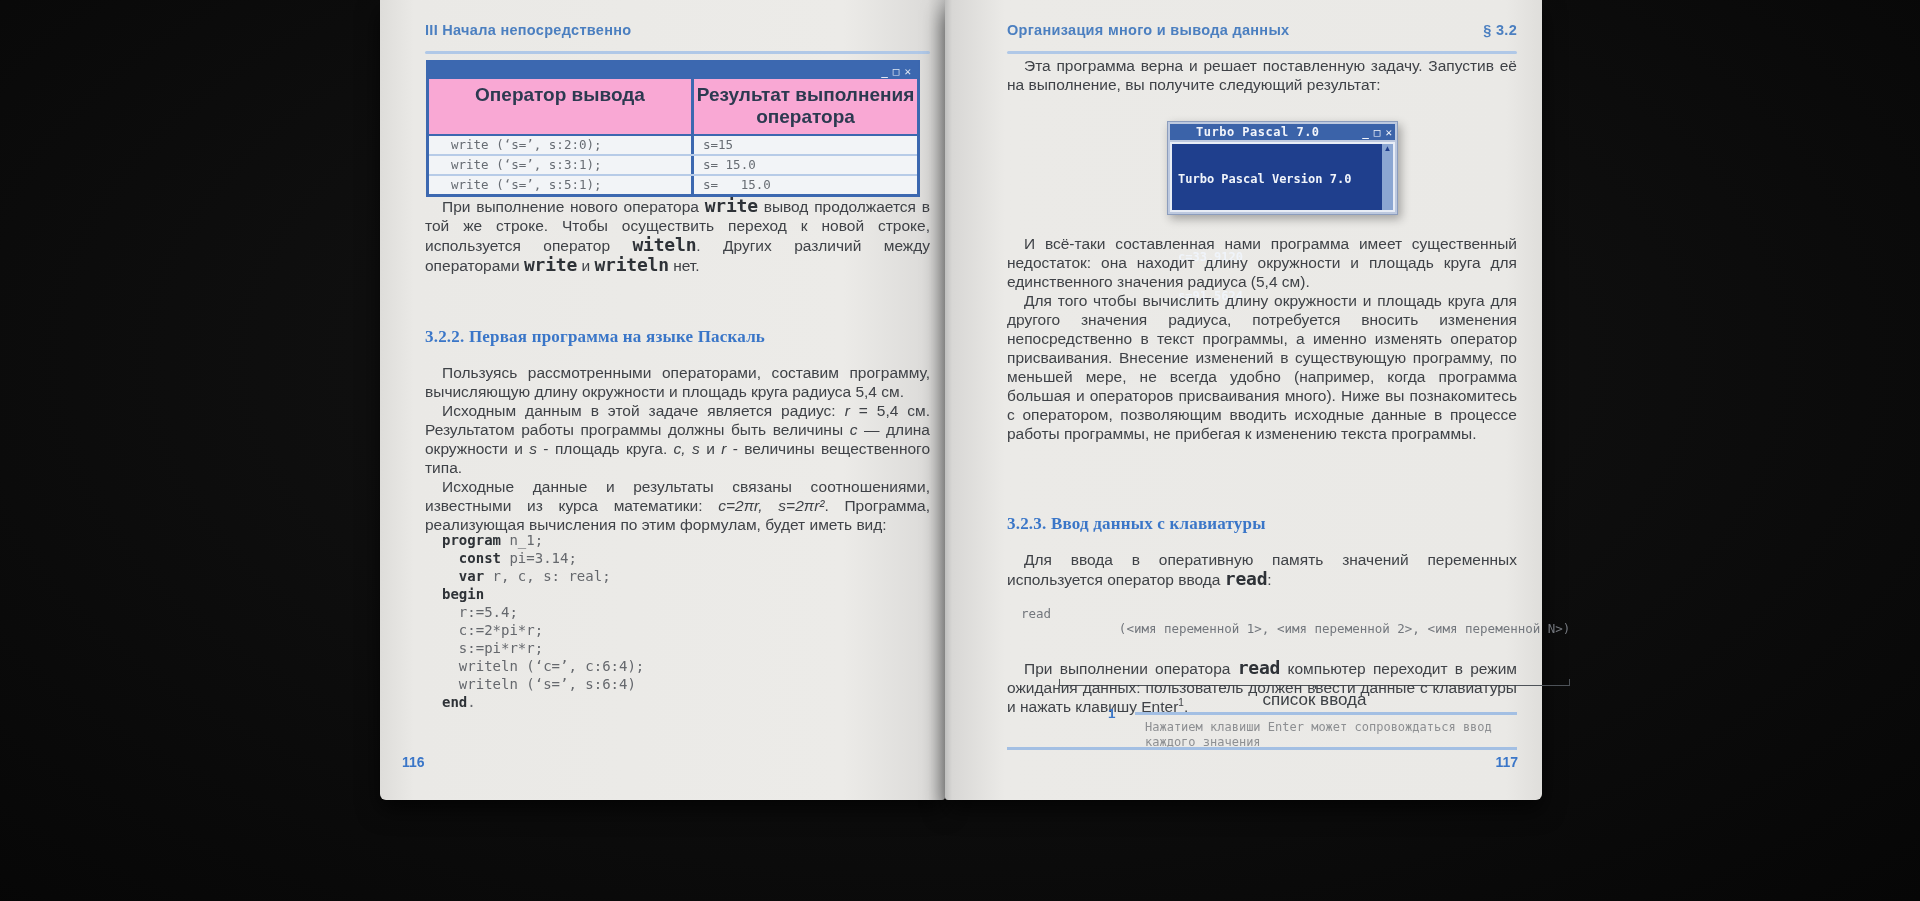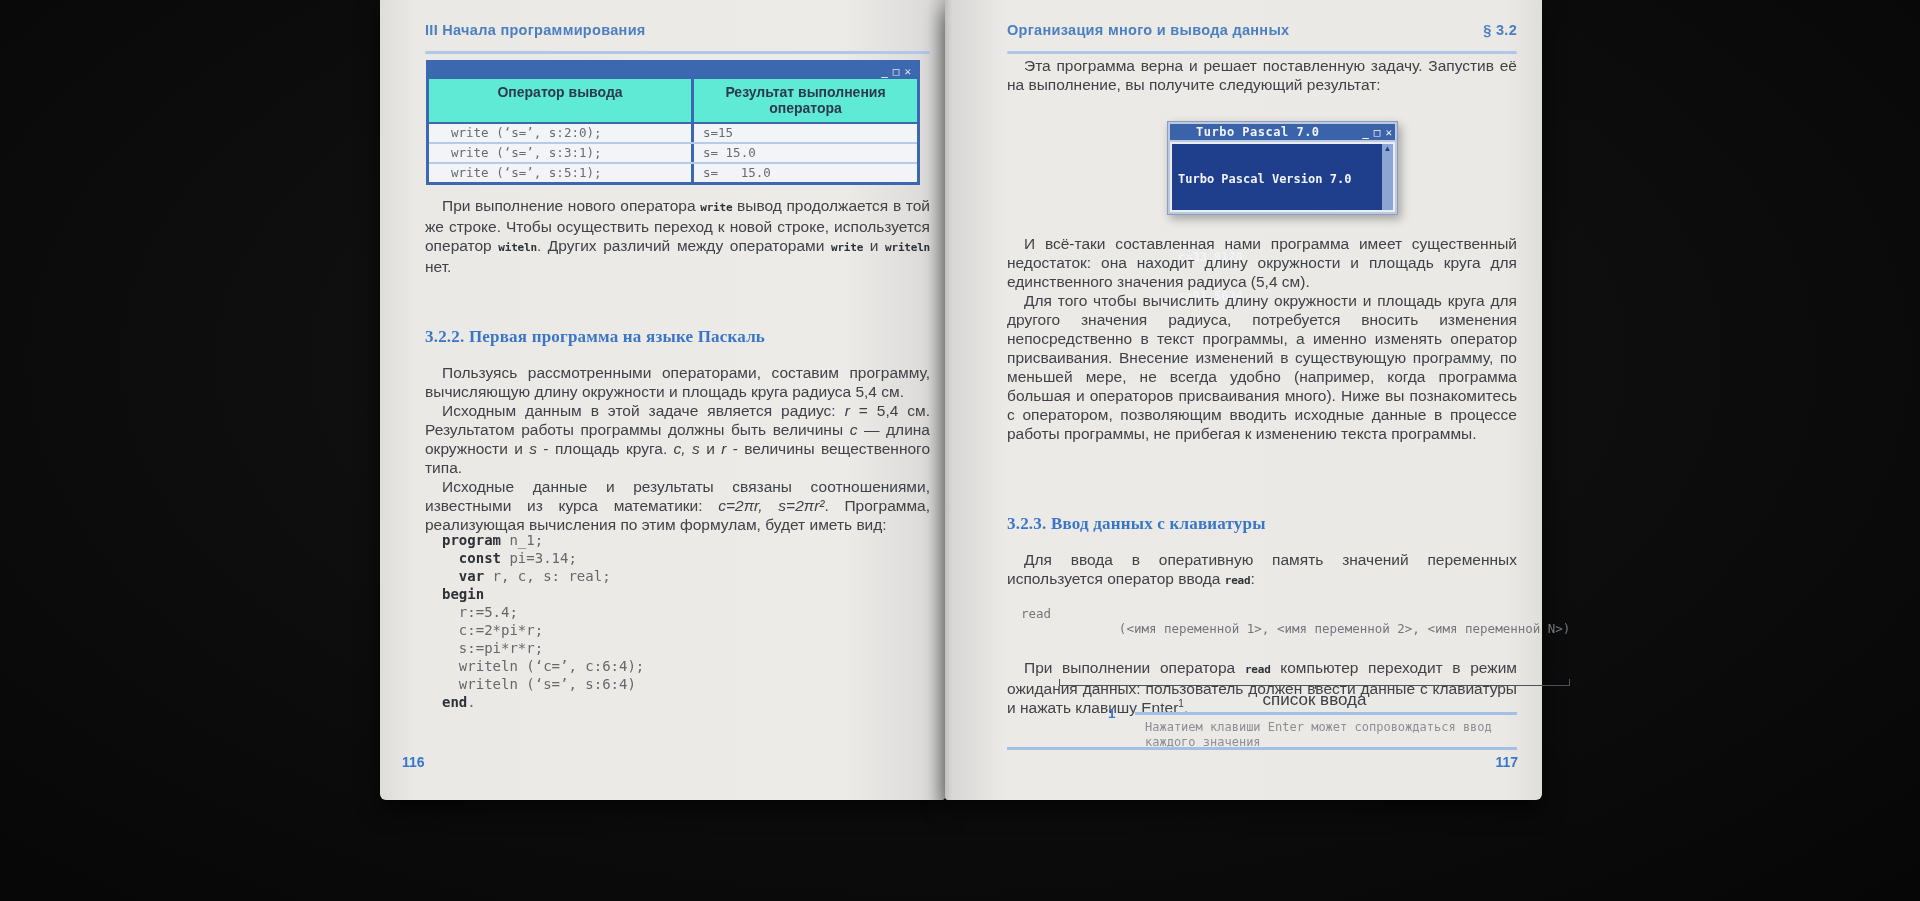--- a/index.html
+++ b/index.html
@@ -14,30 +14,30 @@
     background:linear-gradient(to right,#bfbfbe 0%,#d8d7d5 1.2%,#ebeae7 10%,#eae9e6 94%,#dfdedb 100%);
     border-radius:0 0 6px 3px;}
   .abs{position:absolute;}
 
   .running-head{font-size:14.5px;font-weight:600;color:#4b7fc0;letter-spacing:.3px;}
   .head-rule{height:3px;background:#b0c8e7;border-radius:2px;}
   .sec-head{font-size:17px;font-weight:700;color:#3a76c8;letter-spacing:.2px;font-family:Liberation Serif, serif;}
   .pagenum{font-size:14px;font-weight:700;color:#3a76c8;}
 
   .bp{margin:0;font-size:15.5px;line-height:19px;color:#3f4247;text-align:justify;text-indent:17px;}
-  .bp .k{font-family:"DejaVu Sans Mono",monospace;font-weight:700;color:#2e3237;font-size:11px;letter-spacing:-.2px;}
+  .bp .k{font-family:"DejaVu Sans Mono",monospace;font-weight:700;color:#2e3237;font-size:18px;letter-spacing:-.2px;}
   .bp .i{font-style:italic;}
   .bp .sup{vertical-align:super;font-size:10px;line-height:0;}
 
   
   .out-table{border:3px solid #3c68b0;background:#f2f4f7;}
   .tbl-titlebar{height:16px;background:#3c68b0;display:flex;align-items:center;justify-content:flex-end;padding-right:6px;}
   .win-controls{display:flex;gap:5px;color:#dfe7f3;font:700 11px "DejaVu Sans Mono",monospace;line-height:11px;}
-  .tbl-head{display:flex;background:#5eead4;border-bottom:2px solid #3c68b0;
-    font-size:14px;font-weight:600;color:#2c3a50;text-align:center;}
+  .tbl-head{display:flex;background:#f9a8d4;border-bottom:2px solid #3c68b0;
+    font-size:19px;font-weight:600;color:#2c3a50;text-align:center;}
   .tbl-head .col-op{width:262px;border-right:3px solid #3c68b0;padding:5px 0 6px;}
   .tbl-head .col-res{flex:1;padding:5px 0 6px;}
   .tbl-row{display:flex;font:12.5px/13px "DejaVu Sans Mono",monospace;color:#676c73;justify-content:flex-end;}
   .tbl-row + .tbl-row{border-top:2px solid #b7cbe7;}
   .tbl-row .op{width:240px;border-right:3px solid #3c68b0;padding:2px 0 3px 22px;white-space:pre;}
   .tbl-row .res{flex:1;padding:2px 0 3px 9px;white-space:pre;}
 
   .code{font:14px/18px "DejaVu Sans Mono",monospace;color:#65686d;white-space:pre;}
   .code .b{font-weight:700;color:#2e3237;}
   .code div{min-height:18px;}
@@ -69,21 +69,21 @@
   .fn-block{border-top:3px solid #a3bfe3;padding:5px 0 0 10px;
     font:12px/15px "DejaVu Sans Mono",monospace;color:#8d8f92;}
   .fn-bottom{height:3px;background:#a3bfe3;}
 </style>
 </head>
 <body>
 
 <div id="canvas">
 
   <div class="page" id="left-page">
-    <div class="abs running-head" style="left:45px;top:22px;">III Начала программирования</div>
+    <div class="abs running-head" style="left:45px;top:22px;">III Начала непосредственно</div>
     <div class="abs head-rule" style="left:45px;top:51px;width:505px;"></div>
 
     <div class="abs out-table" style="left:46px;top:60px;width:488px;">
       <div class="tbl-titlebar">
         <div class="win-controls">
           <span>_</span>
           <span>□</span>
           <span>✕</span>
         </div>
       </div>

